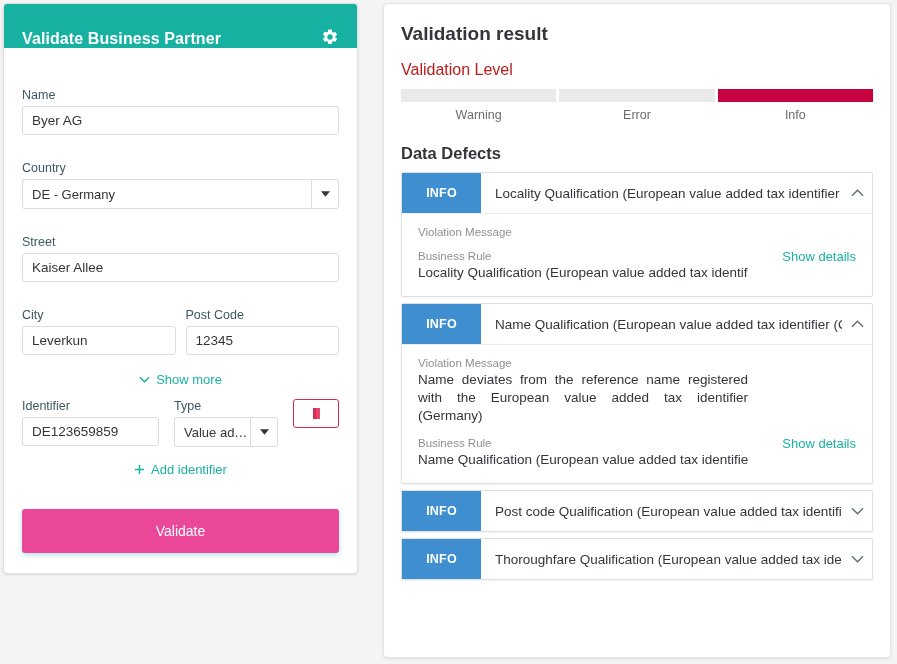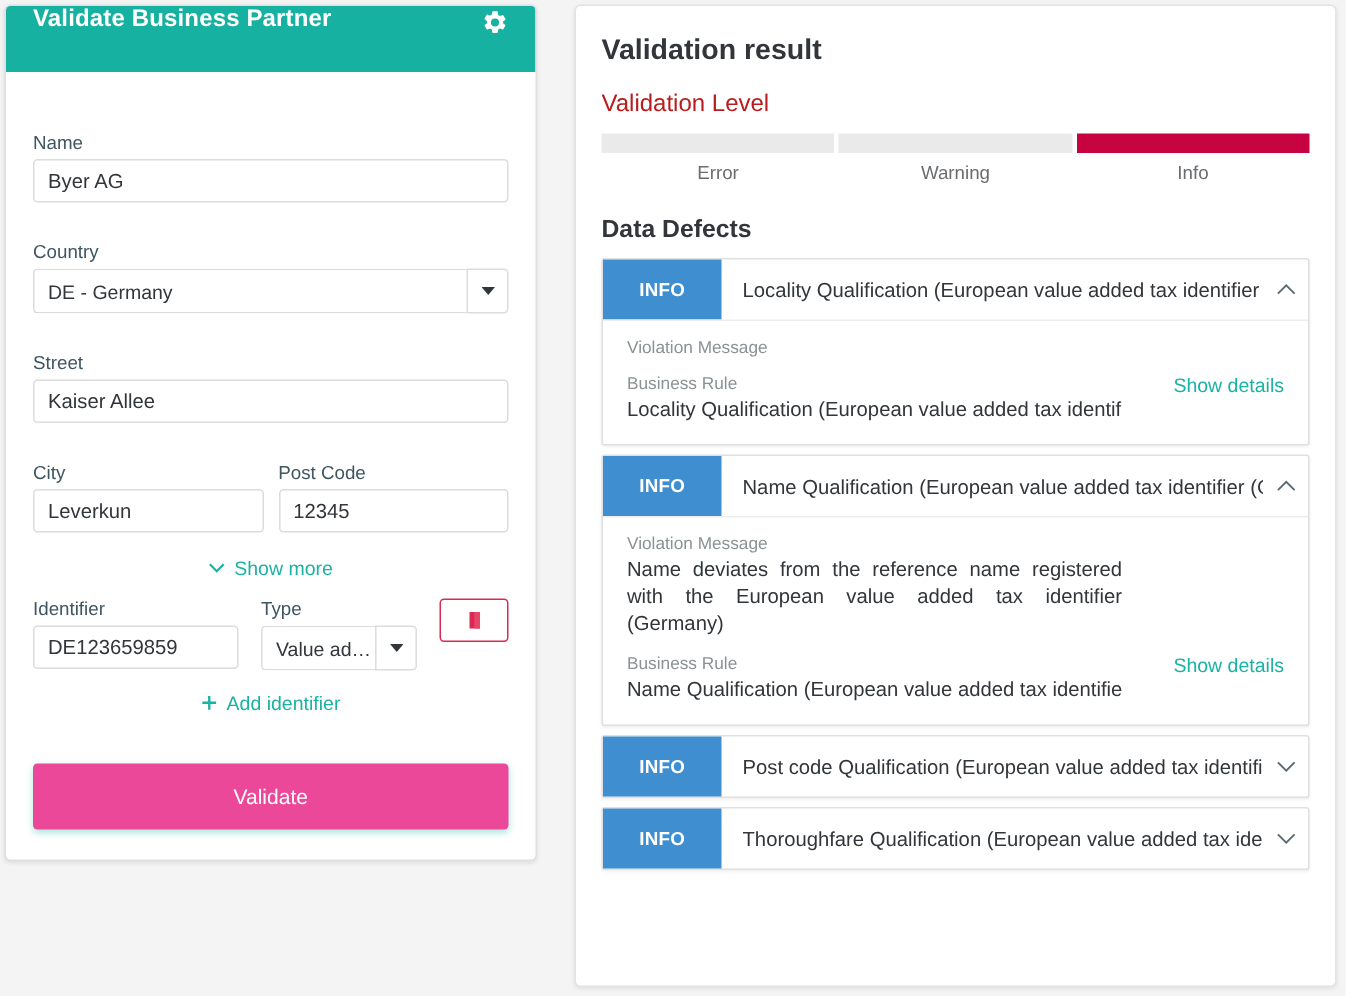--- a/index.html
+++ b/index.html
@@ -32,21 +32,21 @@
     border: 1px solid #e0e0e0;
     border-radius: 4px;
     box-shadow: 0 1px 3px rgba(0,0,0,0.10);
     box-sizing: border-box;
     overflow: hidden;
   }
   .left-header {
     height: 44px;
     background: #16b1a1;
     display: flex;
-    align-items: flex-start;
+    align-items: flex-end;
     justify-content: space-between;
     padding: 0 16px 0 18px;
     box-sizing: border-box;
   }
   .left-header-title {
     color: #ffffff;
     font-size: 16px;
     font-weight: bold;
     letter-spacing: 0.1px;
   }
@@ -390,25 +390,25 @@
     </div>
   </div>
 
   <div class="right-panel">
     <div class="panel-title">Validation result</div>
 
     <div class="section-title">Validation Level</div>
     <div class="level-bar">
       <div class="level-seg">
         <div class="bar"></div>
-        <div class="lbl">Error</div>
+        <div class="lbl">Warning</div>
       </div>
       <div class="level-seg">
         <div class="bar"></div>
-        <div class="lbl">Warning</div>
+        <div class="lbl">Error</div>
       </div>
       <div class="level-seg active">
         <div class="bar"></div>
         <div class="lbl">Info</div>
       </div>
     </div>
 
     <div class="defects-title">Data Defects</div>
 
     <div class="defect-card">

